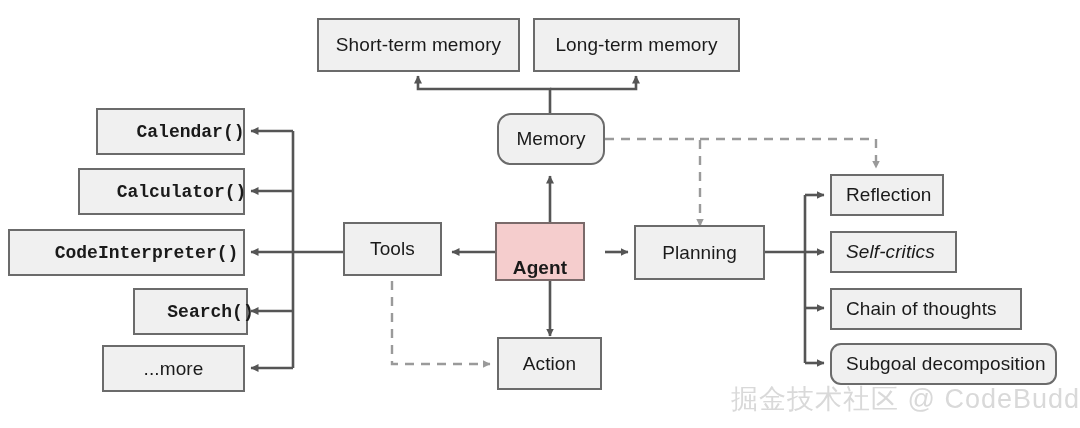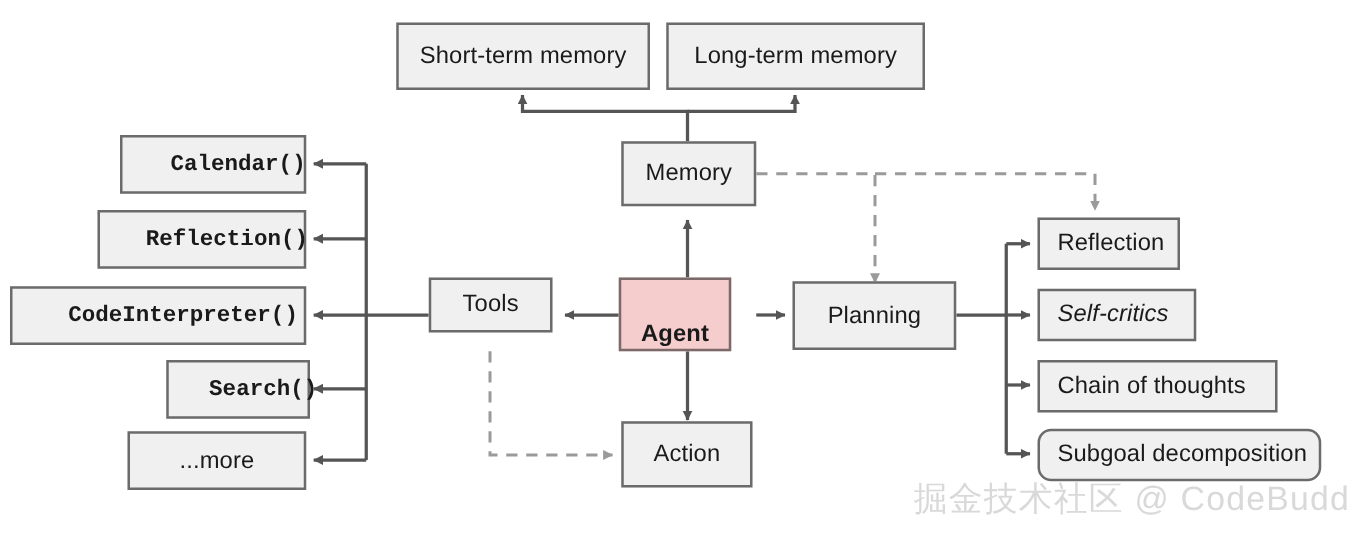--- a/index.html
+++ b/index.html
@@ -114,41 +114,41 @@
     </g>
   </svg>
 
   <div class="node" style="left:317px; top:18px; width:203px; height:54px;">
     <span>Short-term memory</span>
   </div>
   <div class="node" style="left:533px; top:18px; width:207px; height:54px;">
     <span>Long-term memory</span>
   </div>
 
-  <div class="node" style="left:497px; top:113px; width:108px; height:52px;">
+  <div class="node" style="left:497px; top:113px; width:108px; height:52px;border-radius:14px;">
     <span>Memory</span>
   </div>
   <div class="node agent" style="left:495px; top:222px; width:90px; height:59px;align-items:flex-end;">
     <span>Agent</span>
   </div>
-  <div class="node" style="left:343px; top:222px; width:99px; height:44px;">
+  <div class="node" style="left:343px; top:222px; width:99px; height:54px;">
     <span>Tools</span>
   </div>
   <div class="node" style="left:497px; top:337px; width:105px; height:53px;">
     <span>Action</span>
   </div>
   <div class="node" style="left:634px; top:225px; width:131px; height:55px;">
     <span>Planning</span>
   </div>
 
   <div class="node mono" style="left:96px; top:108px; width:149px; height:47px;">
     <span>Calendar()</span>
   </div>
   <div class="node mono" style="left:78px; top:168px; width:167px; height:47px;">
-    <span>Reflection()</span>
+    <span>Calculator()</span>
   </div>
   <div class="node mono" style="left:8px; top:229px; width:237px; height:47px;">
     <span>CodeInterpreter()</span>
   </div>
   <div class="node mono" style="left:133px; top:288px; width:115px; height:47px;">
     <span>Search()</span>
   </div>
   <div class="node" style="left:102px; top:345px; width:143px; height:47px;">
     <span>...more</span>
   </div>

